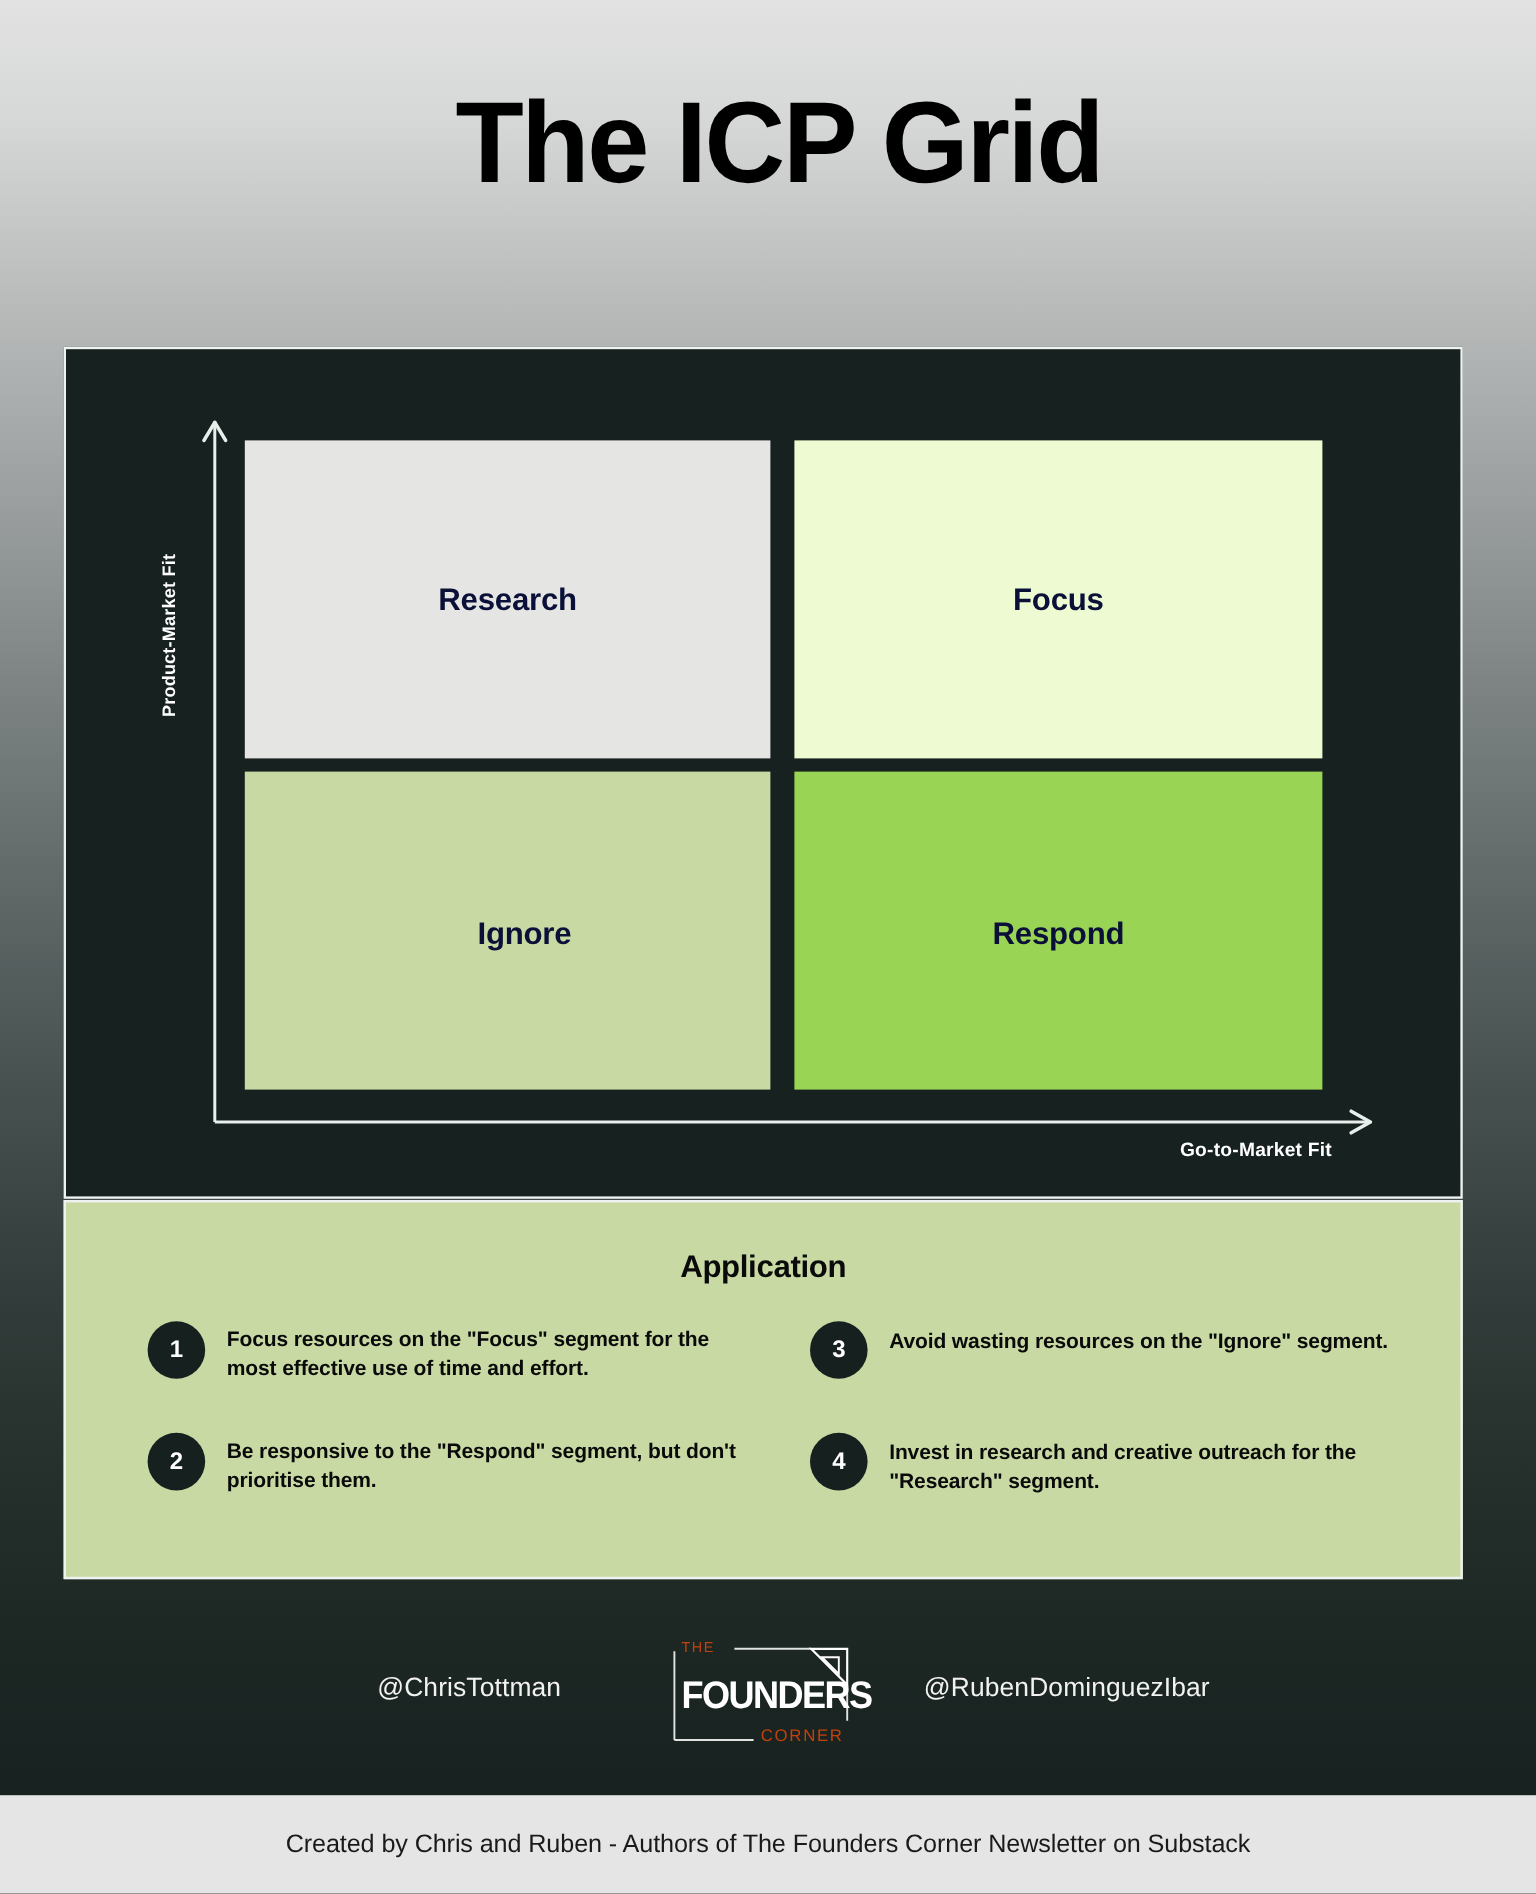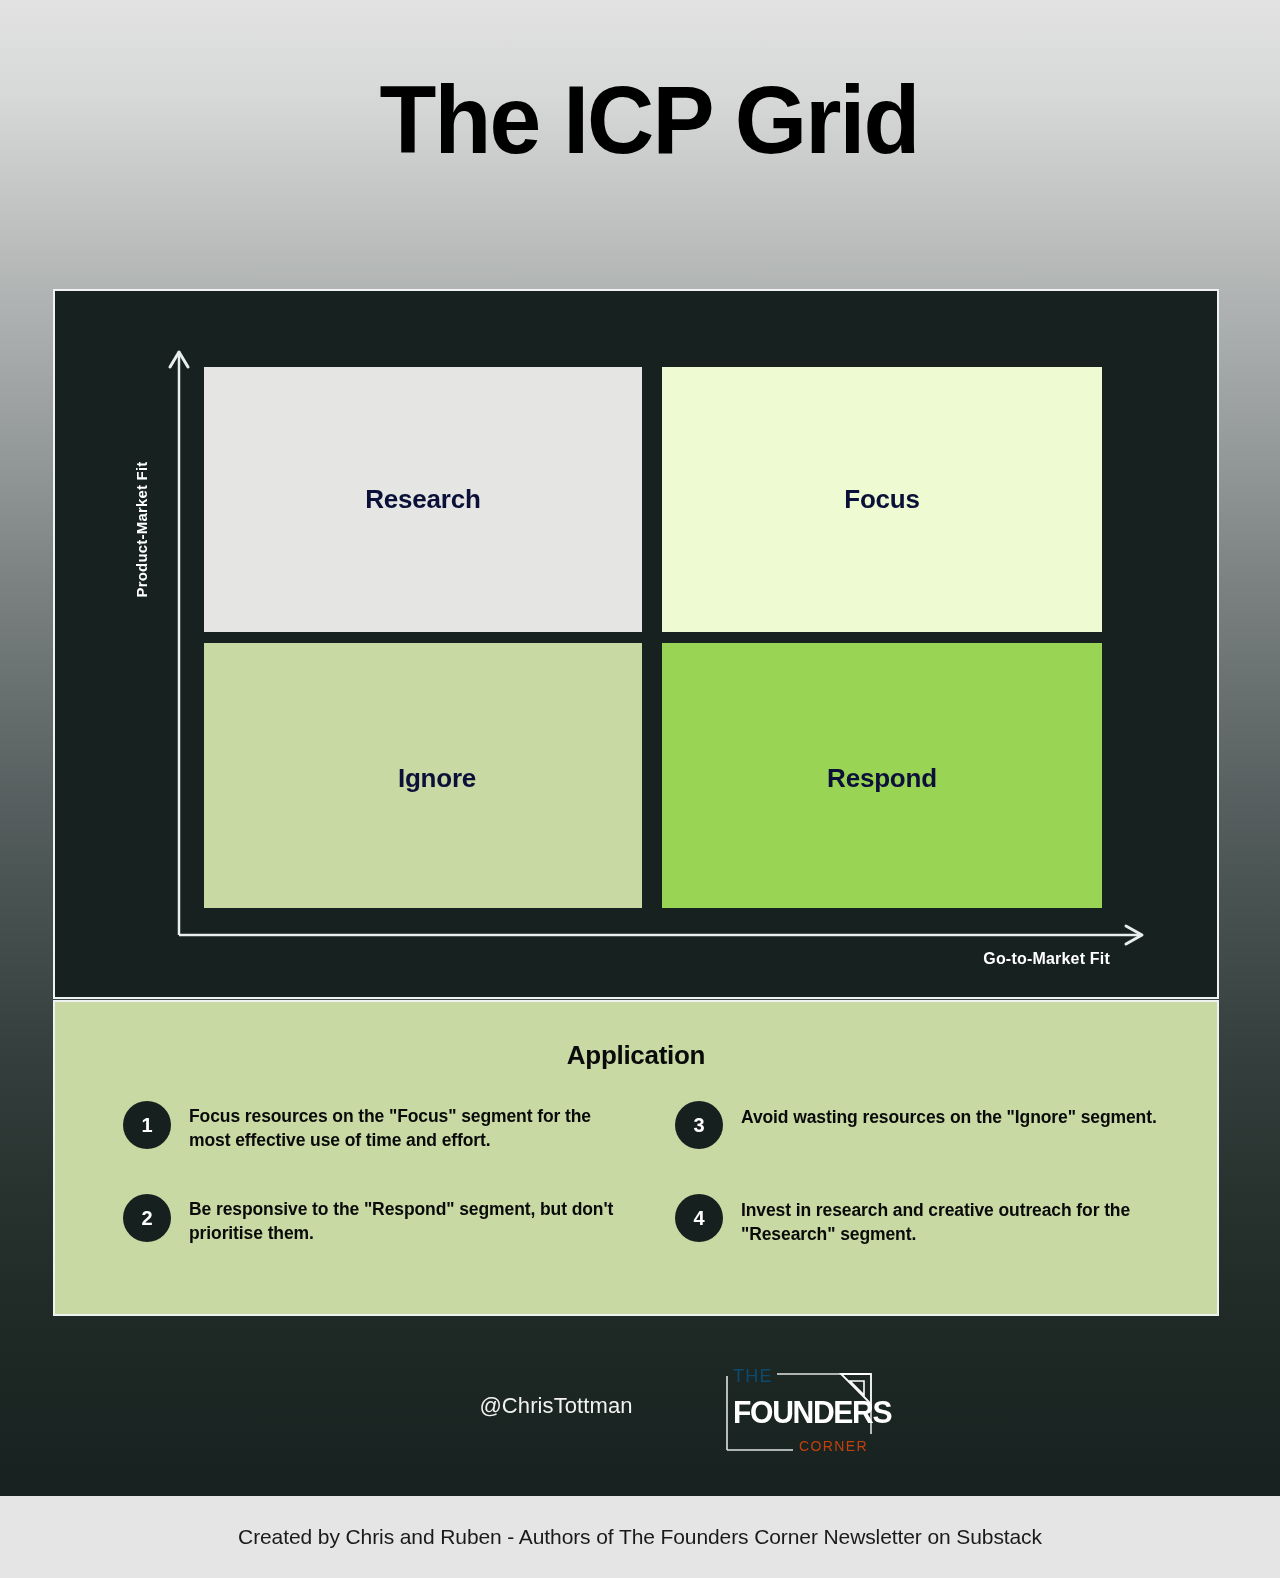--- a/index.html
+++ b/index.html
@@ -210,22 +210,22 @@
     position: relative;
     width: 168px;
     height: 112px;
     flex: 0 0 auto;
   }
   .logo svg { display: block; }
   .logo-the {
     position: absolute;
     left: 12px;
     top: 16px;
-    color: #0c4a6e;
-    font-size: 18px;
+    color: #c2410c;
+    font-size: 12px;
     letter-spacing: 1.2px;
   }
   .logo-founders {
     position: absolute;
     left: 12px;
     top: 44px;
     color: #ffffff;
     font-size: 32px;
     font-weight: bold;
     letter-spacing: -1.4px;
@@ -332,17 +332,18 @@
       <line x1="150" y1="54" x2="150" y2="84" stroke="#dfe4e2" stroke-width="1.6"></line>
 
       <path d="M120 24 L150 24 L150 54 Z" fill="none" stroke="#ffffff" stroke-width="1.8"></path>
       <path d="M129 31 L143 31 L143 45 Z" fill="none" stroke="#ffffff" stroke-width="1.6"></path>
     </svg>
     <div class="logo-the">THE</div>
     <div class="logo-founders">FOUNDERS</div>
     <div class="logo-corner">CORNER</div>
   </div>
 
+  <div class="handle right">@RubenDominguezIbar</div>
 </div>
 
 <div class="bottom-band">
   <div class="credit">Created by Chris and Ruben - Authors of The Founders Corner Newsletter on Substack</div>
 </div>
 
 </body></html>

